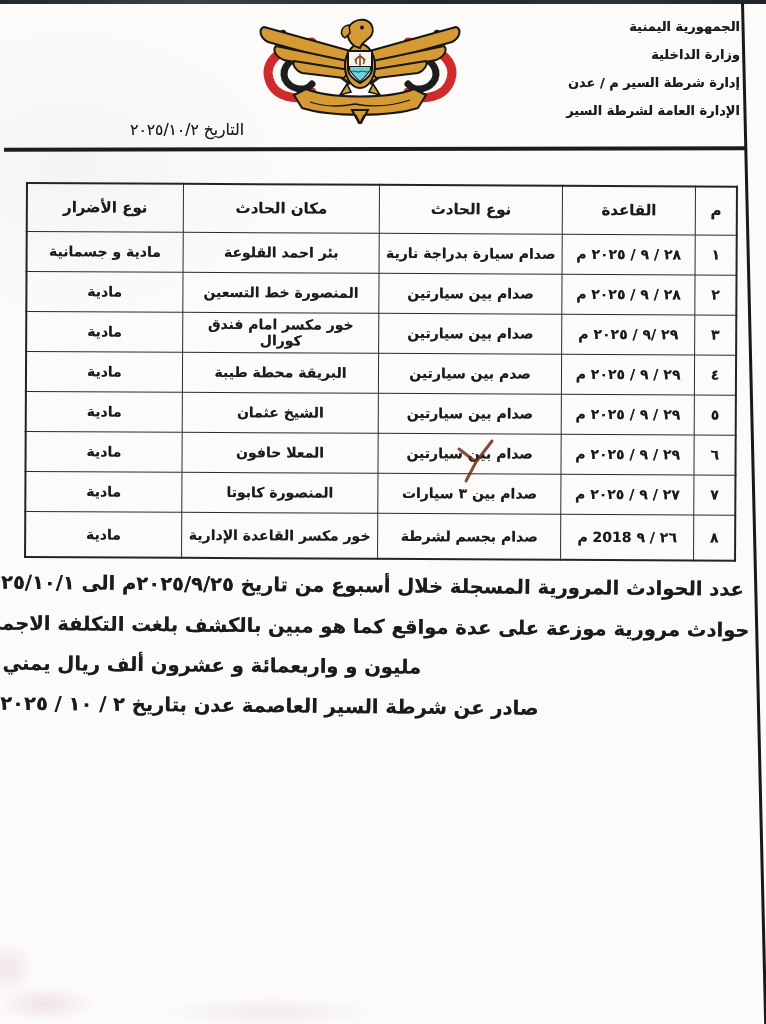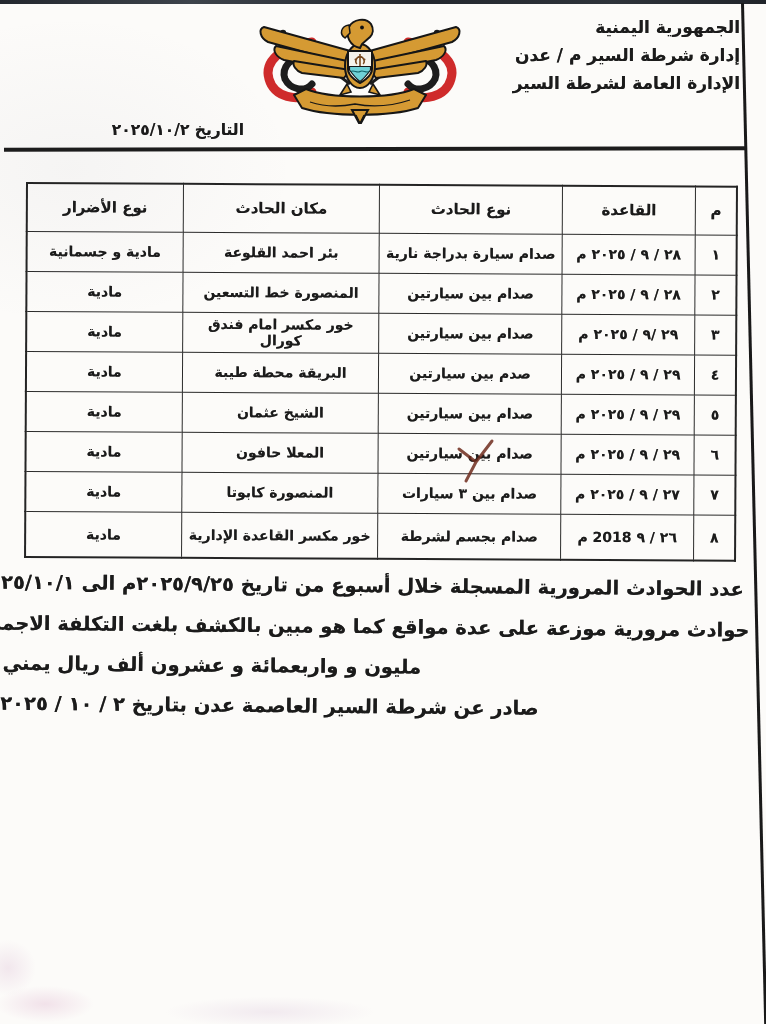--- a/index.html
+++ b/index.html
@@ -17,23 +17,23 @@
     font-family:"DejaVu Sans", sans-serif;
     color:#1b1b1b;
     direction:rtl;
   }
   .top-edge{position:absolute;top:0;left:0;width:766px;height:4px;
     background:linear-gradient(90deg,#23272e 0%,#3d434b 25%,#23272e 55%,#2e333a 80%,#20242a 100%);}
   .right-edge{position:absolute;left:741px;top:3px;width:3.2px;height:1030px;
     background:#191919;transform:rotate(-1.3deg);transform-origin:top left;}
   .emblem{position:absolute;left:250px;top:4px;width:220px;height:120px;}
   .org-block{position:absolute;top:13px;right:26px;width:230px;text-align:right;
-    font-weight:bold;font-size:17px;line-height:28px;text-shadow:0 0 .5px rgba(0,0,0,.55);}
+    font-weight:bold;font-size:13px;line-height:28px;text-shadow:0 0 .5px rgba(0,0,0,.55);}
   .date-line{position:absolute;top:121px;left:34px;width:210px;text-align:right;
-    font-weight:bold;font-size:15.5px;text-shadow:0 0 .5px rgba(0,0,0,.5);}
+    font-weight:normal;font-size:15.5px;text-shadow:0 0 .5px rgba(0,0,0,.5);}
   .rule{position:absolute;top:147px;left:4px;width:742px;height:3.5px;background:#1c1c1c;
     transform:rotate(-.1deg);}
   .acc-table{position:absolute;top:182px;left:26px;width:712px;border-collapse:collapse;
     direction:rtl;transform:rotate(.3deg);transform-origin:top left;
     font-weight:bold;text-shadow:0 0 .4px rgba(0,0,0,.5);}
   .acc-table th,.acc-table td{border:1.5px solid #2b2b2b;text-align:center;vertical-align:middle;
     padding:2px 4px;}
   .acc-table{border:2px solid #242424;}
   .acc-table thead tr{height:48px;}
   .acc-table tbody tr{height:40px;}
@@ -104,20 +104,21 @@
 
     <path d="M44,91 L56,85 C80,95 140,95 164,85 L176,91 L168,104 C140,113 80,113 52,104 Z" fill="#d59a33" stroke="#161616" stroke-width="2" stroke-linejoin="round"></path>
     <path d="M60,98 C75,103 90,103 105,100 C125,104 145,101 160,96" stroke="#161616" stroke-width="1.3" fill="none"></path>
 
     <path d="M102,106 L110,121 L118,106 Z" fill="#d59a33" stroke="#161616" stroke-width="2"></path>
     <path d="M106,111 L110,119 L114,111" stroke="#161616" stroke-width="1.2" fill="none"></path>
   </svg>
 
   <div class="org-block">
     <div>الجمهورية اليمنية</div>
+    <div>وزارة الداخلية</div>
     <div>إدارة شرطة السير م / عدن</div>
     <div>الإدارة العامة لشرطة السير</div>
   </div>
 
   <div class="date-line">التاريخ ٢٠٢٥/١٠/٢</div>
 
   <div class="rule"></div>
 
   <table class="acc-table">
     <colgroup>

